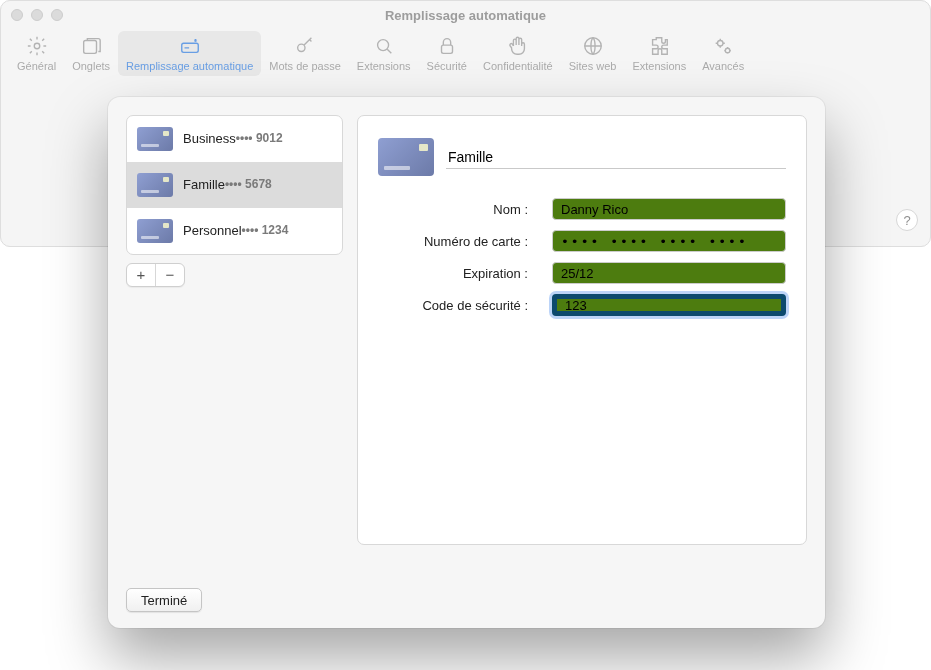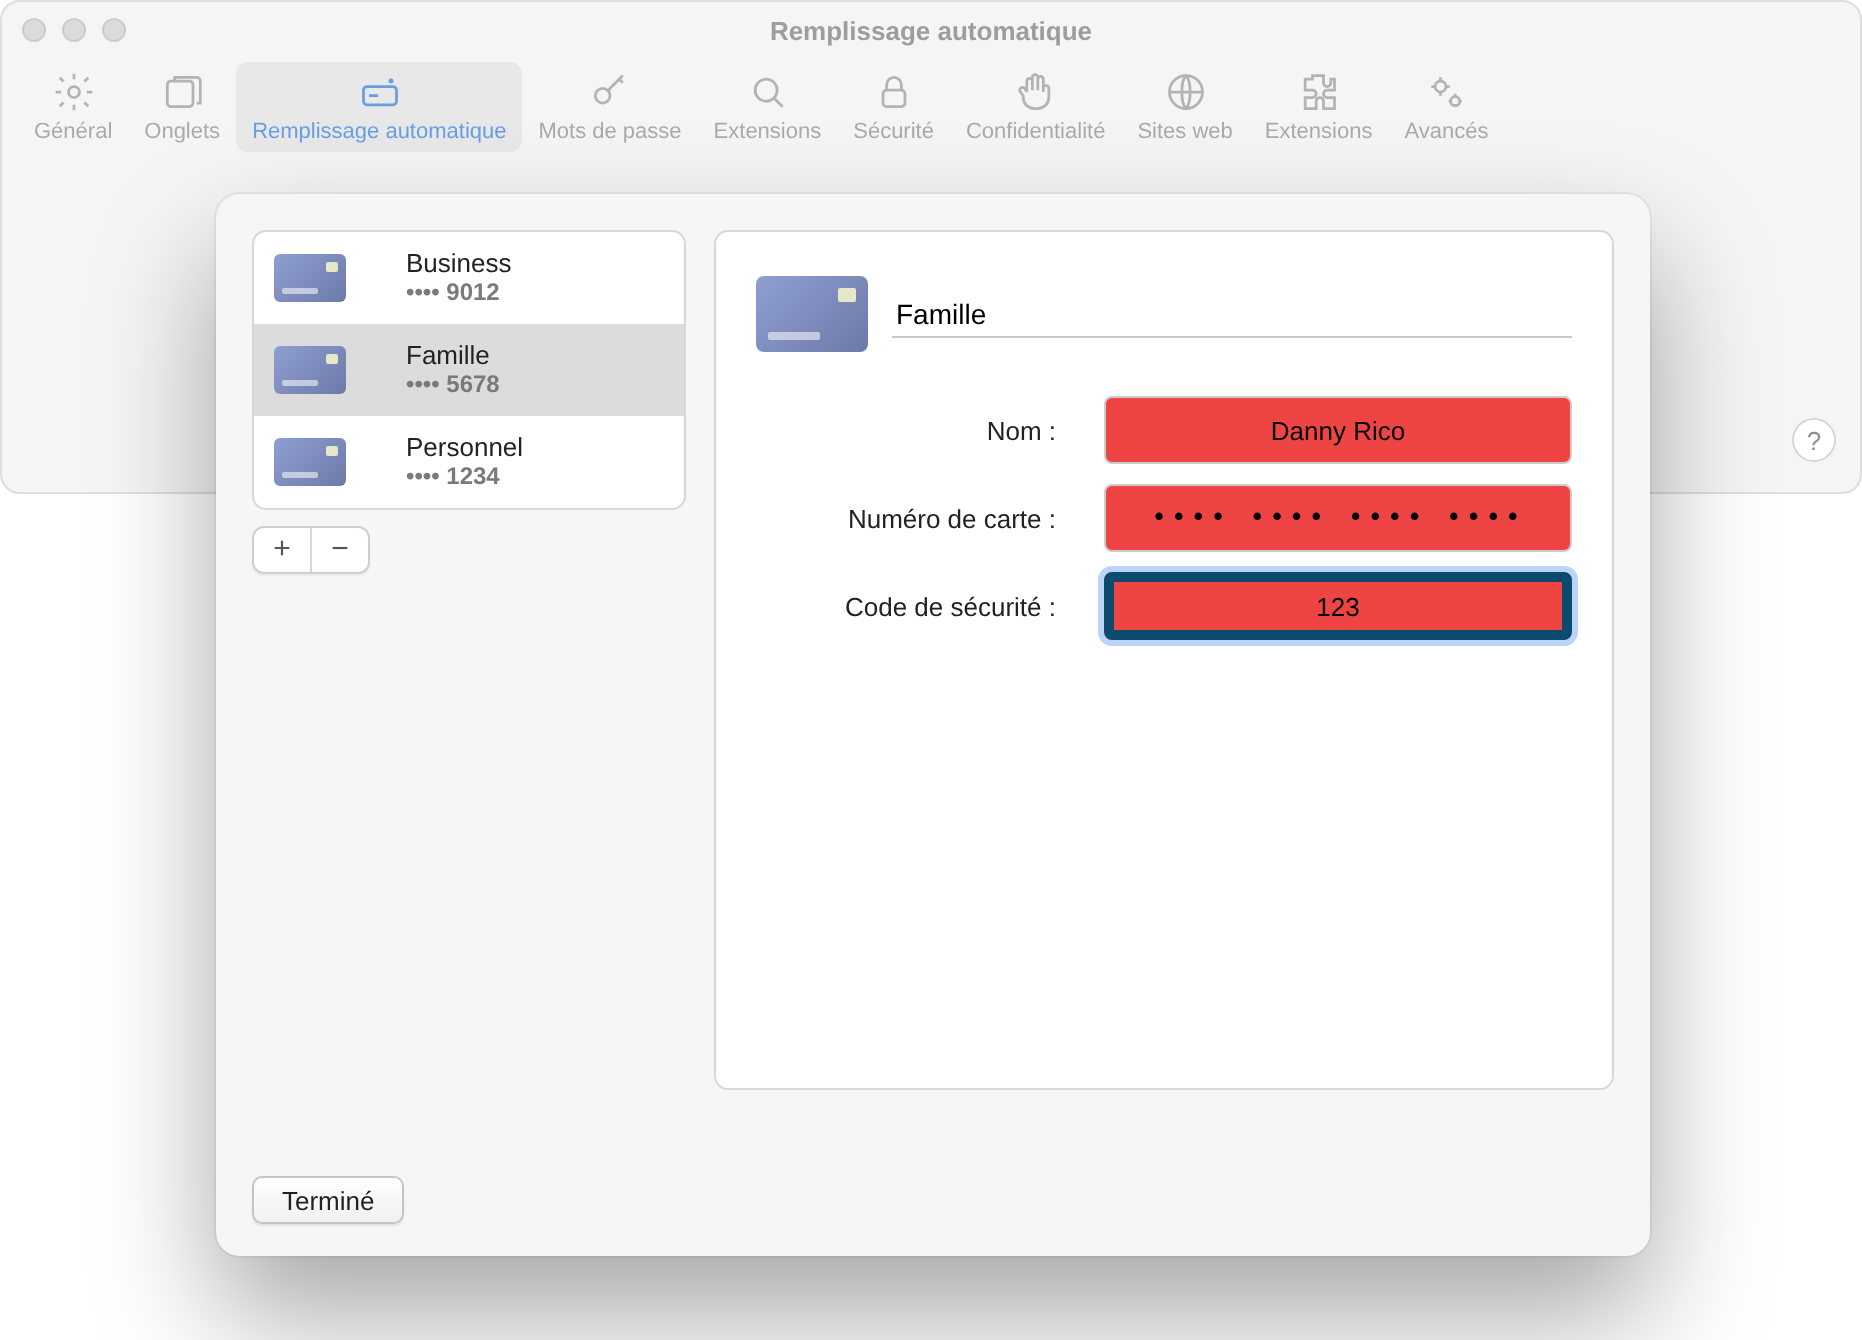--- a/index.html
+++ b/index.html
@@ -62,21 +62,21 @@
       position:relative; flex:0 0 auto;
     }
     .card-thumb::before {
       content:""; position:absolute; top:4px; right:4px; width:6px; height:5px;
       background:#e5e7c8; border-radius:1px;
     }
     .card-thumb::after {
       content:""; position:absolute; left:4px; bottom:4px; width:18px; height:3px;
       background:rgba(255,255,255,0.55); border-radius:1px;
     }
-    .card-text { display:flex; flex-direction:column; line-height:1.15;margin-left:20px; }
+    .card-text { display:flex; line-height:1.15; }
     .card-title { font-size:13px; color:#222; }
     .card-sub { font-size:12px; color:#7a7a7a;font-weight:bold; }
 
     .addremove {
       margin-top:8px; display:inline-flex; border:1px solid #cfcfcf; border-radius:6px;
       background:#fff; overflow:hidden; box-shadow: 0 1px 1px rgba(0,0,0,0.05);
     }
     .addremove button {
       width:28px; height:22px; border:none; background:transparent; font-size:15px;
       color:#555; cursor:pointer; line-height:18px;
@@ -105,22 +105,22 @@
       flex:1; height:24px; border:none; border-bottom:1px solid #c9c9c9;
       font-size:14px; padding:2px 2px; outline:none; background:transparent;
     }
     .field-row {
       display:flex; align-items:center; gap:24px; margin-bottom:10px;
     }
     .field-label {
       width:150px; text-align:right; font-size:13px; color:#222;
     }
     .field-input {
-      flex:1; height:34px; border:1px solid #ccc; border-radius:4px;
-      font-size:13px; padding:1px 8px; outline:none; background:#ef4444;text-align:center;
+      flex:1; height:22px; border:1px solid #ccc; border-radius:4px;
+      font-size:13px; padding:1px 8px; outline:none; background:#4d7c0f;
     }
     .field-input.focused {
       border:5px solid #0c4a6e; box-shadow: 0 0 0 3px rgba(62,131,234,0.35);
     }
     .dots-mask { letter-spacing: 2px; font-family: monospace; }
 
     .sheet-footer {
       position:absolute; left:18px; right:18px; bottom:16px;
       display:flex; 
     }
@@ -258,20 +258,24 @@
 
       <div class="field-row">
         <div class="field-label">Nom :</div>
         <input class="field-input" type="text" value="Danny Rico" style="">
       </div>
       <div class="field-row">
         <div class="field-label">Numéro de carte :</div>
         <input class="field-input dots-mask" type="text" value="•••• •••• •••• ••••" style="">
       </div>
       <div class="field-row">
+        <div class="field-label">Expiration :</div>
+        <input class="field-input" type="text" value="25/12" style="">
+      </div>
+      <div class="field-row">
         <div class="field-label">Code de sécurité :</div>
         <input class="field-input focused" type="text" value="123" style="">
       </div>
     </div>
   </div>
 
   <div class="sheet-footer">
     <button class="done-btn">Terminé</button>
   </div>
 </div>

